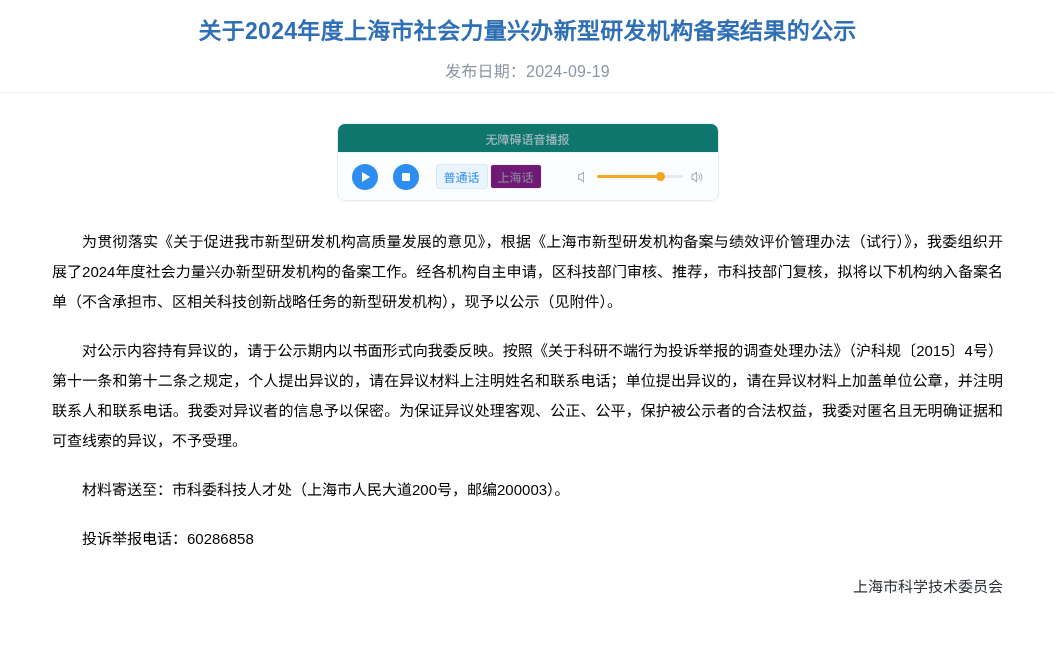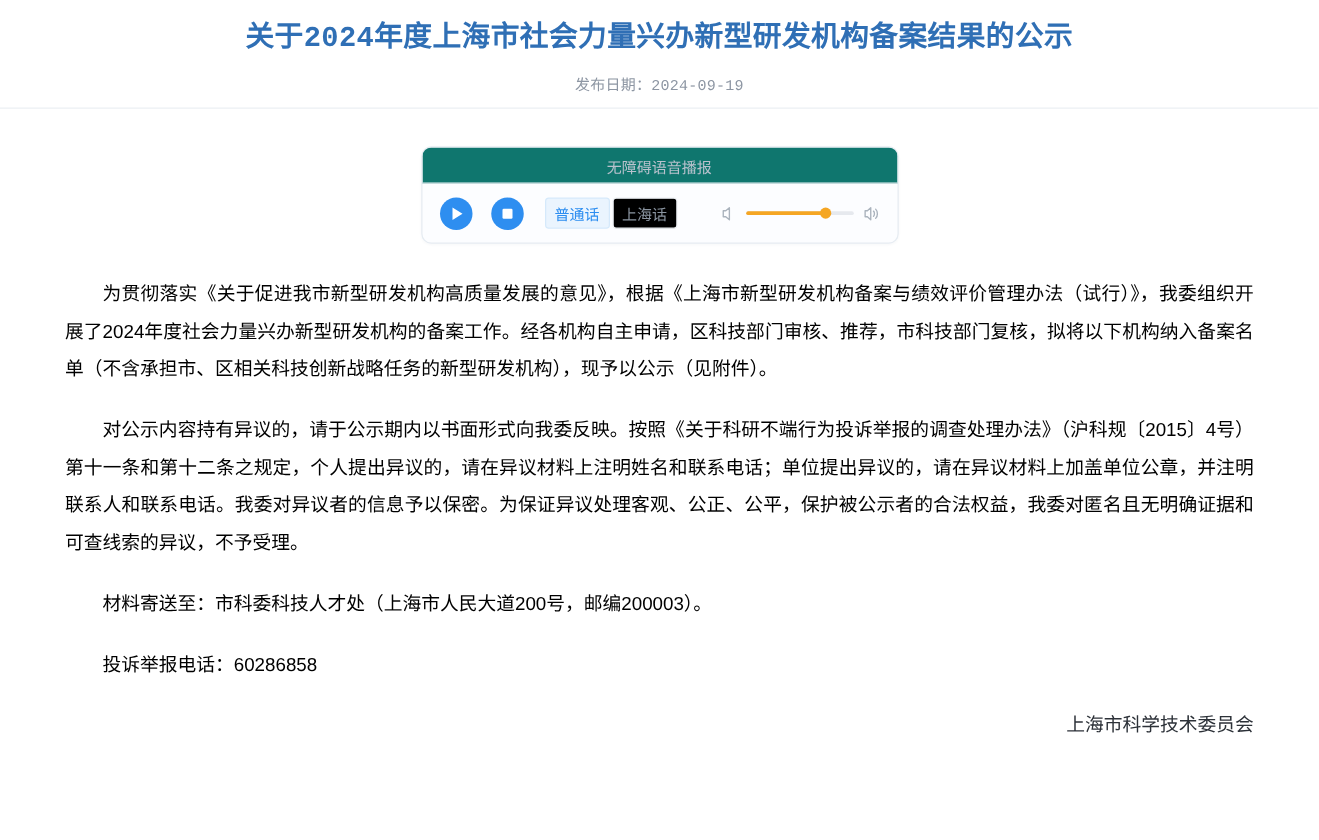--- a/index.html
+++ b/index.html
@@ -15,32 +15,31 @@
     overflow: hidden;
     background: #ffffff;
   }
 
   
   .doc-header {
     padding-top: 14px;
     text-align: center;
     border-bottom: 1px solid #eceff3;
     padding-bottom: 10px;
-    font-family: Liberation Mono, monospace;
   }
   .doc-title {
     font-size: 23px;
     line-height: 34px;
     color: #2f6fb5;
     font-weight: 700;
     letter-spacing: 0.3px;
   }
   .doc-date {
     margin-top: 10px;
-    font-size: 12px;
+    font-size: 16px;
     color: #8d96a3;
     letter-spacing: 0.2px;
   }
 
   
   .player-wrap {
     display: flex;
     justify-content: center;
     padding-top: 30px;
   }
@@ -91,21 +90,21 @@
     display: flex;
     align-items: center;
     gap: 2px;
     margin-left: 2px;
   }
   .lang-tab {
     font-size: 12px;
     padding: 3px 7px;
     border-radius: 3px;
     color: #8a94a0;
-    background: #000000;
+    background: #701a75;
     border: 1px solid #eceff3;
     white-space: nowrap;
   }
   .lang-tab.active {
     color: #2e8ef0;
     background: #eaf4fe;
     border-color: #d5e9fb;
   }
   .vol-area {
     display: flex;

